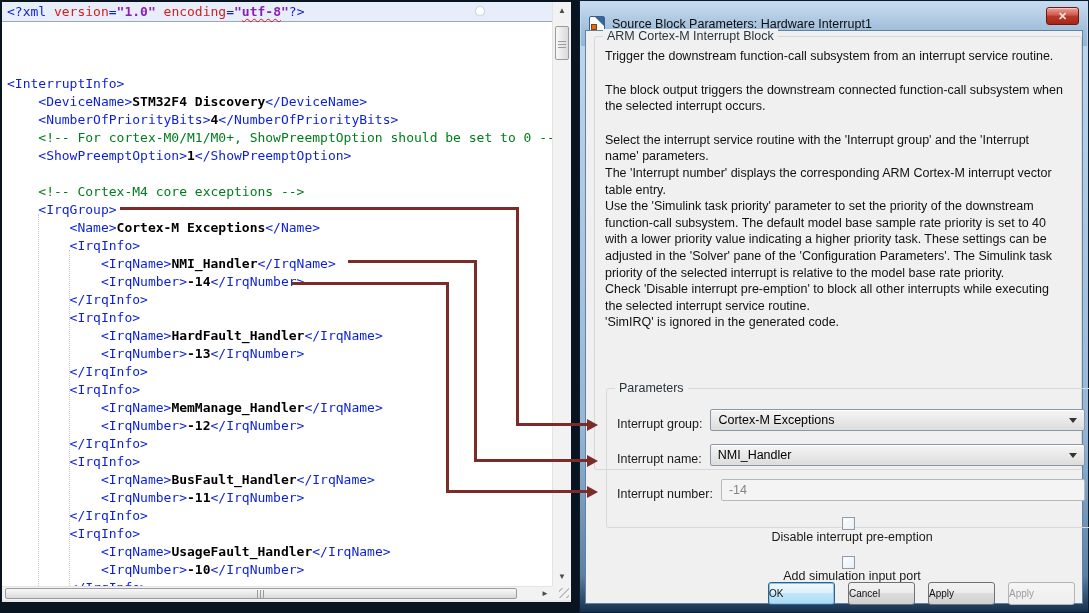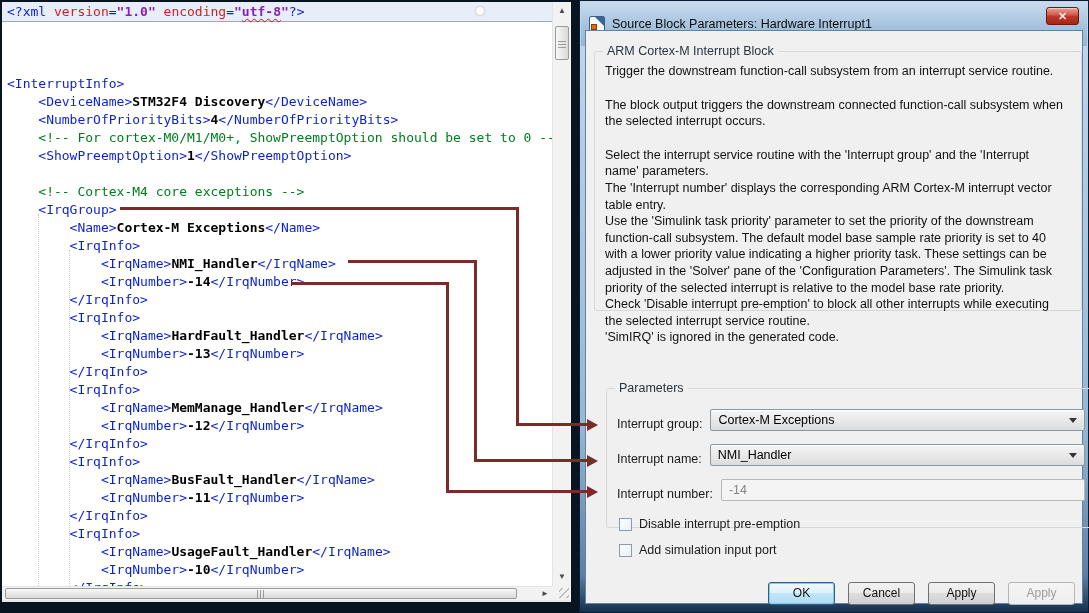--- a/index.html
+++ b/index.html
@@ -44,37 +44,37 @@
   .titlebar{position:absolute;left:1px;right:1px;top:1px;height:44px;background:linear-gradient(#c8dcef,#a3c0dc 60%,#96b6d4);display:flex;align-items:center;padding:0 8px;cursor:default;}
   .title-icon{width:16px;height:16px;position:relative;border:1px solid #3d5f85;background:#fdfdfd;border-radius:2px;margin-right:7px;flex:0 0 auto;}
   .title-icon .tri{position:absolute;right:0;top:0;width:0;height:0;border-top:9px solid #35679c;border-left:9px solid transparent;}
   .title-icon .org{position:absolute;left:1px;bottom:1px;width:6px;height:6px;background:#e06a1e;border:1px solid #8c3c08;}
   .title-text{font-size:12.5px;color:#0d0d0d;white-space:nowrap;overflow:hidden;}
   .close-btn{position:absolute;right:8px;top:5px;width:33px;height:18px;border:1px solid #6e1710;border-radius:3px;background:linear-gradient(#e9a396,#d0574a 45%,#bc3a2b 50%,#a42516);color:#efe6e4;font-size:11px;font-weight:bold;text-align:center;line-height:16px;box-shadow:inset 0 1px 0 rgba(255,255,255,.45);cursor:pointer;}
   .dlg-body{position:absolute;left:5px;right:5px;top:29px;bottom:8px;background:var(--dialog-bg);border:1px solid #5f83a3;font-size:12.5px;color:#1a1a1a;}
 
   .groupbox{position:absolute;border:1px solid #d8d8d8;border-radius:3px;}
   .gb-title{position:absolute;top:-8px;left:8px;background:var(--dialog-bg);padding:0 4px;color:#27353f;white-space:nowrap;}
-  .gb-desc{left:8px;top:20px;width:488px;height:260px;padding:11px 15px 0 10px;}
+  .gb-desc{left:8px;top:5px;width:488px;height:434px;padding:11px 15px 0 10px;}
   .gb-params{left:20px;top:357px;width:488px;height:140px;padding:20px 8px 16px 10px;}
 
   .para{line-height:16.6px;color:#111;}
   .para.gap{margin-bottom:17px;}
 
   .prow{display:flex;align-items:flex-end;margin-bottom:13px;}
   .prow label{margin-right:8px;white-space:nowrap;}
   .combo{flex:1;height:22px;border:1px solid #8b98a4;border-radius:2px;background:linear-gradient(#f5f5f5,#e8e8e8 55%,#dcdcdc);position:relative;line-height:20px;padding-left:7px;color:#000;cursor:default;box-shadow:inset 0 1px 0 #fff;}
   .combo .carrow{position:absolute;right:7px;top:8px;width:0;height:0;border-left:4px solid transparent;border-right:4px solid transparent;border-top:5px solid #333;}
   .num-input{flex:1;height:22px;border:1px solid #b4b9bc;border-radius:2px;background:#f4f4f4;color:#848484;font-family:"Liberation Sans",sans-serif;font-size:12.5px;padding-left:7px;}
-  .cbrow{display:flex;align-items:center;margin:0 0 12px 2px;cursor:default;}
+  .cbrow{display:flex;align-items:center;margin:0 0 12px 2px;cursor:default;flex-direction:column;}
   .cbrow .box{width:13px;height:13px;border:1px solid #8e9cab;background:linear-gradient(135deg,#fdfdfd,#e9f1f8);box-shadow:inset 0 0 1px #cfd9e2;margin-right:7px;flex:0 0 auto;}
   .cb1{margin-top:16px;}
 
   .button-row{position:absolute;right:7px;top:551px;display:flex;gap:13px;}
-  .btn{width:67px;height:23px;border:1px solid #707070;border-radius:3px;background:linear-gradient(#f2f2f2,#ebebeb 50%,#dddddd 50%,#cfcfcf);font-family:"Liberation Sans",sans-serif;font-size:12px;color:#111;text-align:center;line-height:21px;cursor:pointer;}
+  .btn{width:67px;height:23px;border:1px solid #707070;border-radius:3px;background:linear-gradient(#f2f2f2,#ebebeb 50%,#dddddd 50%,#cfcfcf);font-family:"Liberation Sans",sans-serif;font-size:10px;color:#111;text-align:left;line-height:21px;cursor:pointer;}
   .btn.default{border-color:#2c628b;background:linear-gradient(#eff8fe,#dcf0fb 50%,#c3e6f8 50%,#abdcf3);box-shadow:0 0 0 1px #8fc5e4 inset;}
   .btn.disabled{border-color:#b5b5b5;background:linear-gradient(#f5f5f5,#eeeeee);color:#9d9d9d;cursor:default;}
 
   
   .arrows{position:absolute;left:0;top:0;width:100%;height:100%;pointer-events:none;z-index:60;}
   .aseg{position:absolute;background:var(--arrow);}
   .ahead{position:absolute;width:0;height:0;border-top:6px solid transparent;border-bottom:6px solid transparent;border-left:11px solid var(--arrow);}
 </style>
 </head>
 <body>

